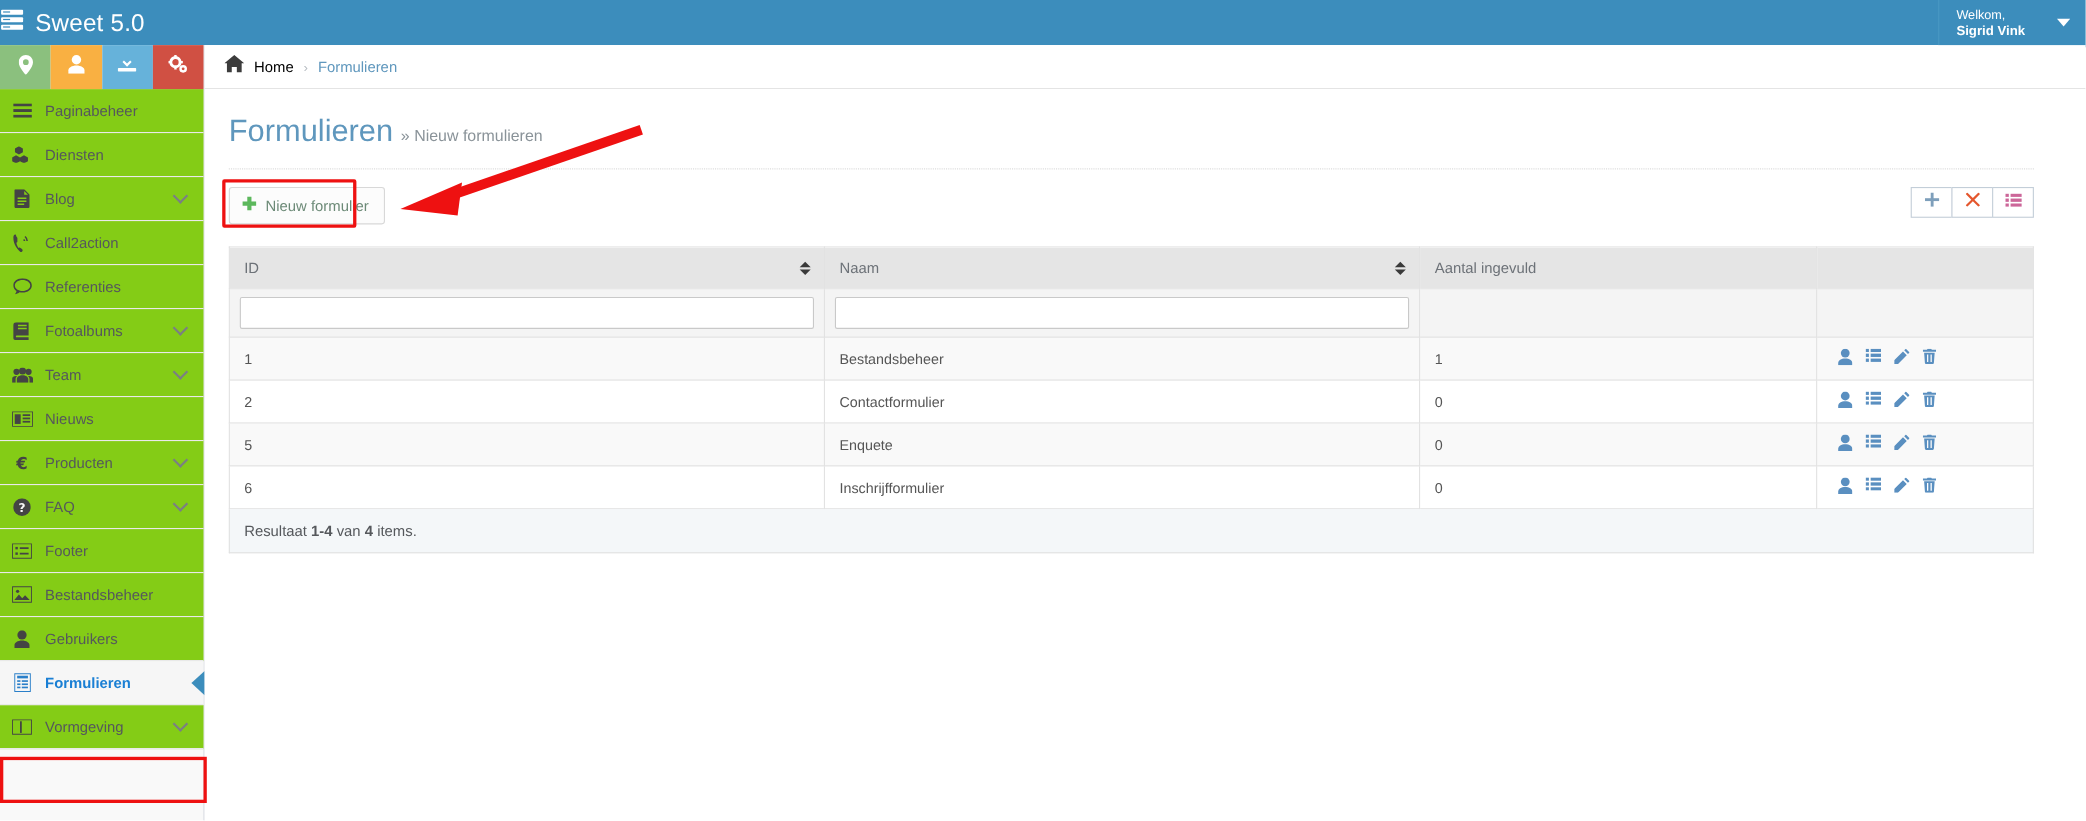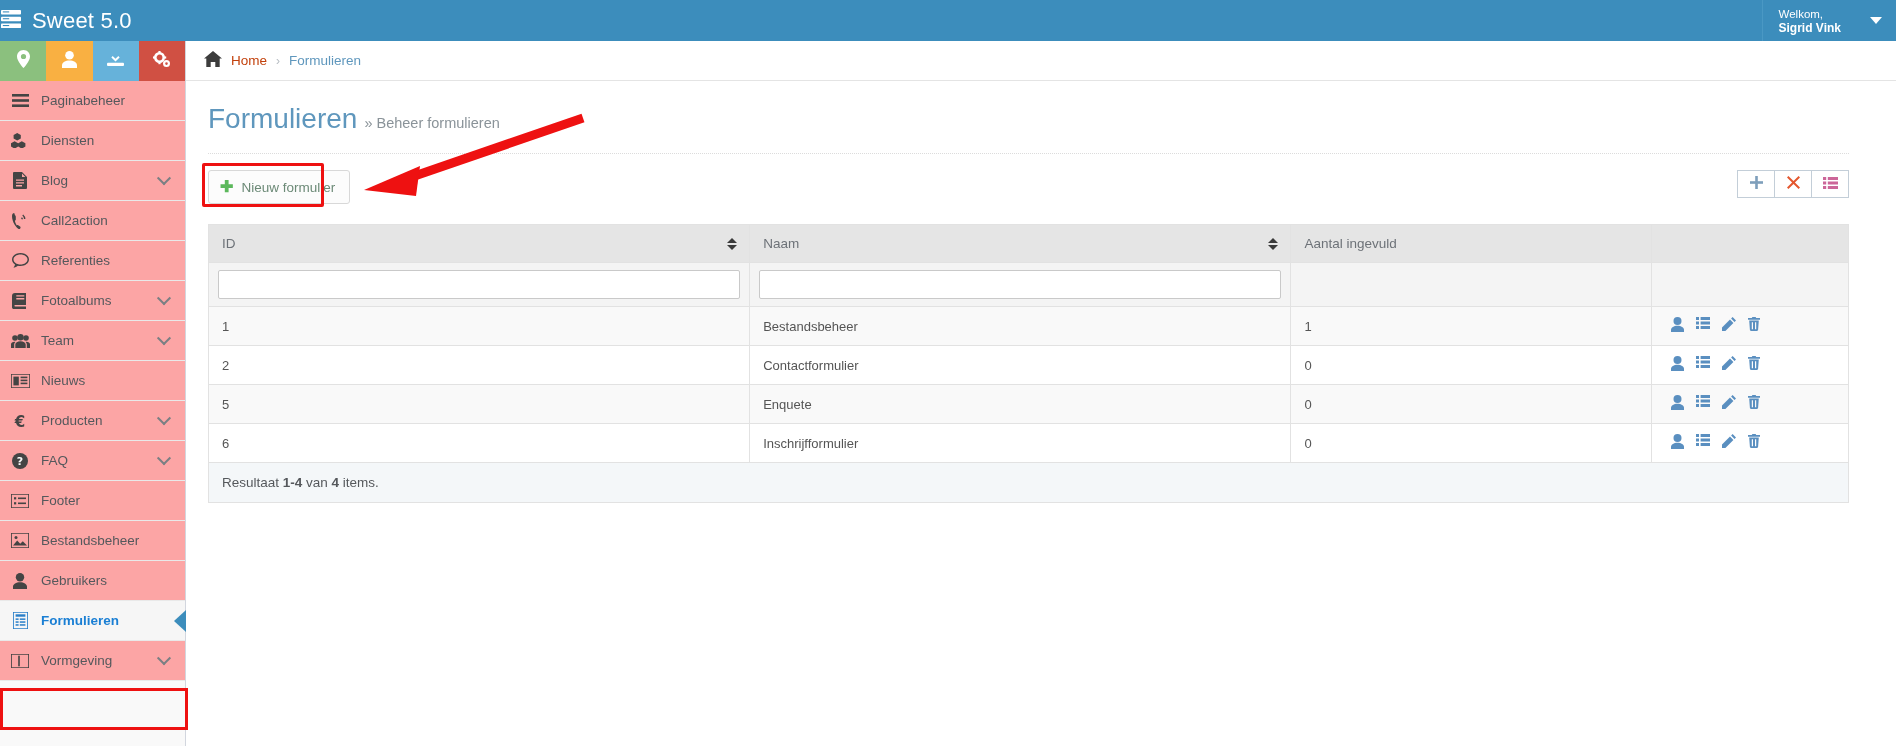--- a/index.html
+++ b/index.html
@@ -41,21 +41,21 @@
   }
   .quick-actions { display: flex; height: 40px; }
   .qa { flex: 1; display: flex; align-items: center; justify-content: center; cursor: pointer; }
   .qa svg { fill: #fff; }
 
   .menu { list-style: none; }
   .menu-item {
     height: 40px; display: flex; align-items: center;
     border-bottom: 1px solid #e9e9e9; padding: 0 12px 0 10px;
     color: #55585c; font-size: 13.5px; cursor: pointer; gap: 11px;
-    background: #fca5a5;
+    background: #84cc16;
   }
   .menu-ico { width: 20px; display: flex; align-items: center; justify-content: center; flex: 0 0 20px; }
   .menu-ico svg { fill: #444; }
   .menu-label { flex: 1; white-space: nowrap; }
   .chev {
     width: 10px; height: 10px; border-right: 2px solid #7b7f83;
     border-bottom: 2px solid #7b7f83; transform: rotate(45deg) translate(-2px,-2px);
     flex: 0 0 auto; margin-right: 4px;
   }
   .menu-item.active { color: #1a7fd4; font-weight: bold; background: #f6f6f6; }
@@ -66,21 +66,21 @@
     border-bottom: 11px solid transparent; border-right: 12px solid #3c8dbc;
   }
   .menu-item.active { position: relative; }
 
   
   .breadcrumb-bar {
     position: absolute; top: 41px; left: 186px; width: 1710px; height: 40px;
     background: #fff; border-bottom: 1px solid #e4e4e4;
     display: flex; align-items: center; padding-left: 18px; gap: 9px;
   }
-  .crumb { color: #c2410c; font-size: 13.5px; cursor: pointer; }
+  .crumb { color: #000000; font-size: 13.5px; cursor: pointer; }
   .crumb.current { color: #5f97bd; }
   .crumb-sep { color: #b6bcc2; font-size: 12px; }
 
   
   .content {
     position: absolute; top: 81px; left: 186px; width: 1710px; height: 665px;
     background: #fff; padding: 22px 47px 0 22px;
   }
   .page-heading { display: flex; align-items: baseline; gap: 7px; }
   .page-title { font-size: 28px; color: #5f97bd; font-weight: 400; }
@@ -380,21 +380,21 @@
       </svg>
   </span>
   <span class="crumb">Home</span>
   <span class="crumb-sep">›</span>
   <span class="crumb current">Formulieren</span>
 </div>
 
 <div class="content">
   <div class="page-heading">
     <span class="page-title">Formulieren</span>
-    <span class="page-sub">» Beheer formulieren</span>
+    <span class="page-sub">» Nieuw formulieren</span>
   </div>
   <div class="hr-dotted"></div>
 
   <div class="actions-row">
     <div style="position:relative;">
       <button class="btn-new">
         <span class="plus-green">✚</span>
         <span>Nieuw formulier</span>
       </button>
       <div class="highlight-box"></div>

